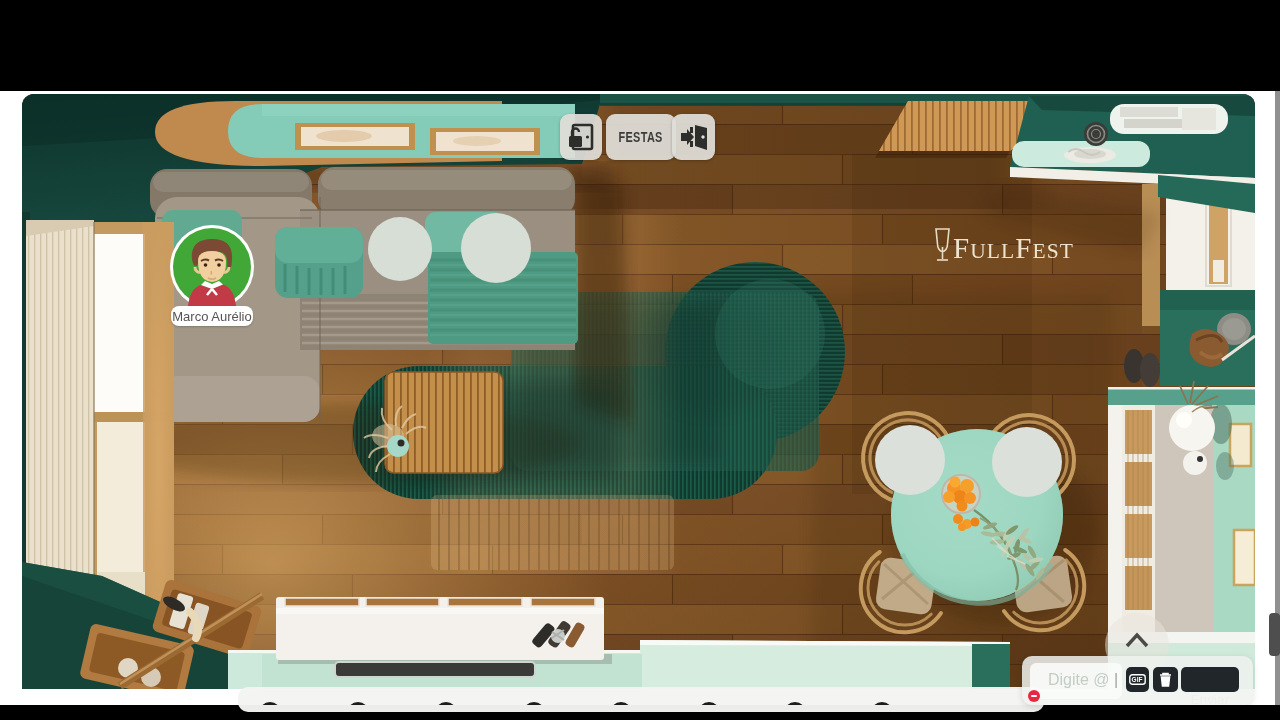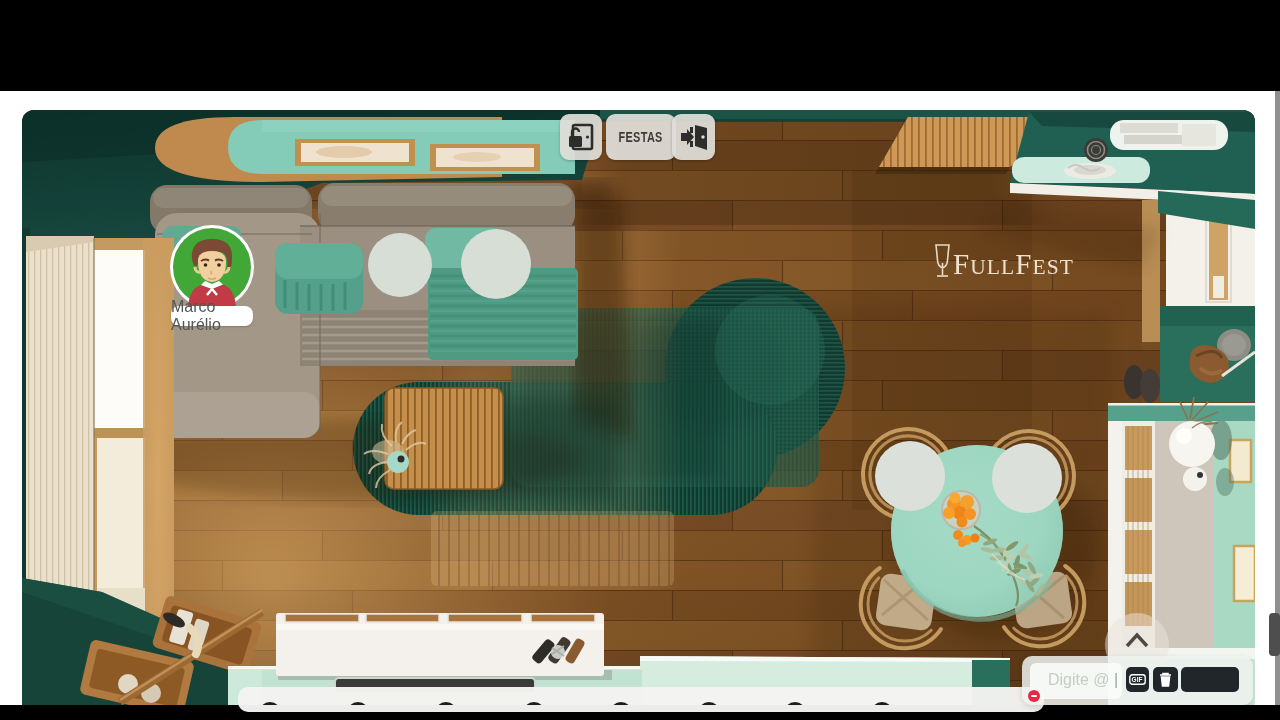--- a/index.html
+++ b/index.html
@@ -2,21 +2,21 @@
 <html><head>
 <meta charset="utf-8">
 <style>
 html,body{margin:0;padding:0;}
 body{width:1280px;height:720px;overflow:hidden;background:#fff;font-family:"Liberation Sans",sans-serif;position:relative;}
 .abs{position:absolute;}
 #topbar{left:0;top:0;width:1280px;height:91px;background:#000;}
 #botbar{left:0;top:705px;width:1280px;height:15px;background:#000;}
 #sbtrack{left:1275px;top:91px;width:5px;height:614px;background:#909090;}
 #sbthumb{left:1269px;top:613px;width:11px;height:43px;background:#4e4e4e;border-radius:4px;}
-#room{left:22px;top:110px;width:1233px;height:595px;border-radius:12px 12px 0 0;overflow:hidden;}
+#room{left:22px;top:94px;width:1233px;height:595px;border-radius:12px 12px 0 0;overflow:hidden;}
 </style>
 </head>
 <body>
 <div id="room" class="abs">
 <svg width="1233" height="595" viewBox="0 0 1233 595" xmlns="http://www.w3.org/2000/svg">
 <defs>
 <filter id="b4">
           <feGaussianBlur stdDeviation="4"></feGaussianBlur>
         </filter>
 <filter id="b8">
@@ -466,21 +466,21 @@
 <path d="M27,44 a4,5 0 0,0 5,5 M61,44 a4,5 0 0,1 -5,5" stroke="#eec790" stroke-width="3" fill="none"></path>
 <path d="M33,38 q4,-2.5 8,-0.5 M47,37.5 q4,-2 8,0.5" stroke="#5f3a28" stroke-width="2" fill="none"></path>
 <circle cx="37.5" cy="42" r="1.8" fill="#3a2417"></circle>
     <circle cx="51" cy="42" r="1.8" fill="#3a2417"></circle>
 <path d="M43,48 q1,2 0,3.5 M40,55 q4,2.5 8,0" stroke="#d8a878" stroke-width="1.6" fill="none"></path>
 <path d="M20,83 q2,-18 13,-21 l11,4 11,-4.5 q11,3.5 13,21.5 Z" fill="#c13a45"></path>
 <path d="M33,62 l11,4 11,-4.5 -4,-3.5 -7,3 -7,-3 Z" fill="#fff"></path>
 <path d="M44,66 l-5,6 M44,66 l5,6" stroke="#fff" stroke-width="2.5"></path>
 </svg>
 <div class="abs" style="left:171px;top:306px;width:82px;height:20px;background:#fff;border-radius:8px;box-shadow:0 1px 2px rgba(0,0,0,0.2);display:flex;align-items:center;justify-content:center;">
-<span style="font-size:16px;color:#555;">Marco Aurélio</span>
+<span style="font-size:13px;color:#555;">Marco Aurélio</span>
   </div>
 
 <div class="abs" style="left:1105px;top:613px;width:64px;height:64px;border-radius:50%;background:rgba(233,227,220,0.5);"></div>
 <svg class="abs" style="left:1121px;top:630px" width="32" height="22" viewBox="0 0 32 22">
 <path d="M6,16 L16,5 L26,16" fill="none" stroke="#4a4a46" stroke-width="3.4"></path>
 </svg>
 
 <div class="abs" style="left:238px;top:687px;width:806px;height:25px;background:rgba(244,244,242,0.97);border-radius:10px;"></div>
 <svg class="abs" style="left:238px;top:698px" width="806" height="7" viewBox="0 0 806 7">
 <g fill="#1c1c1c">

